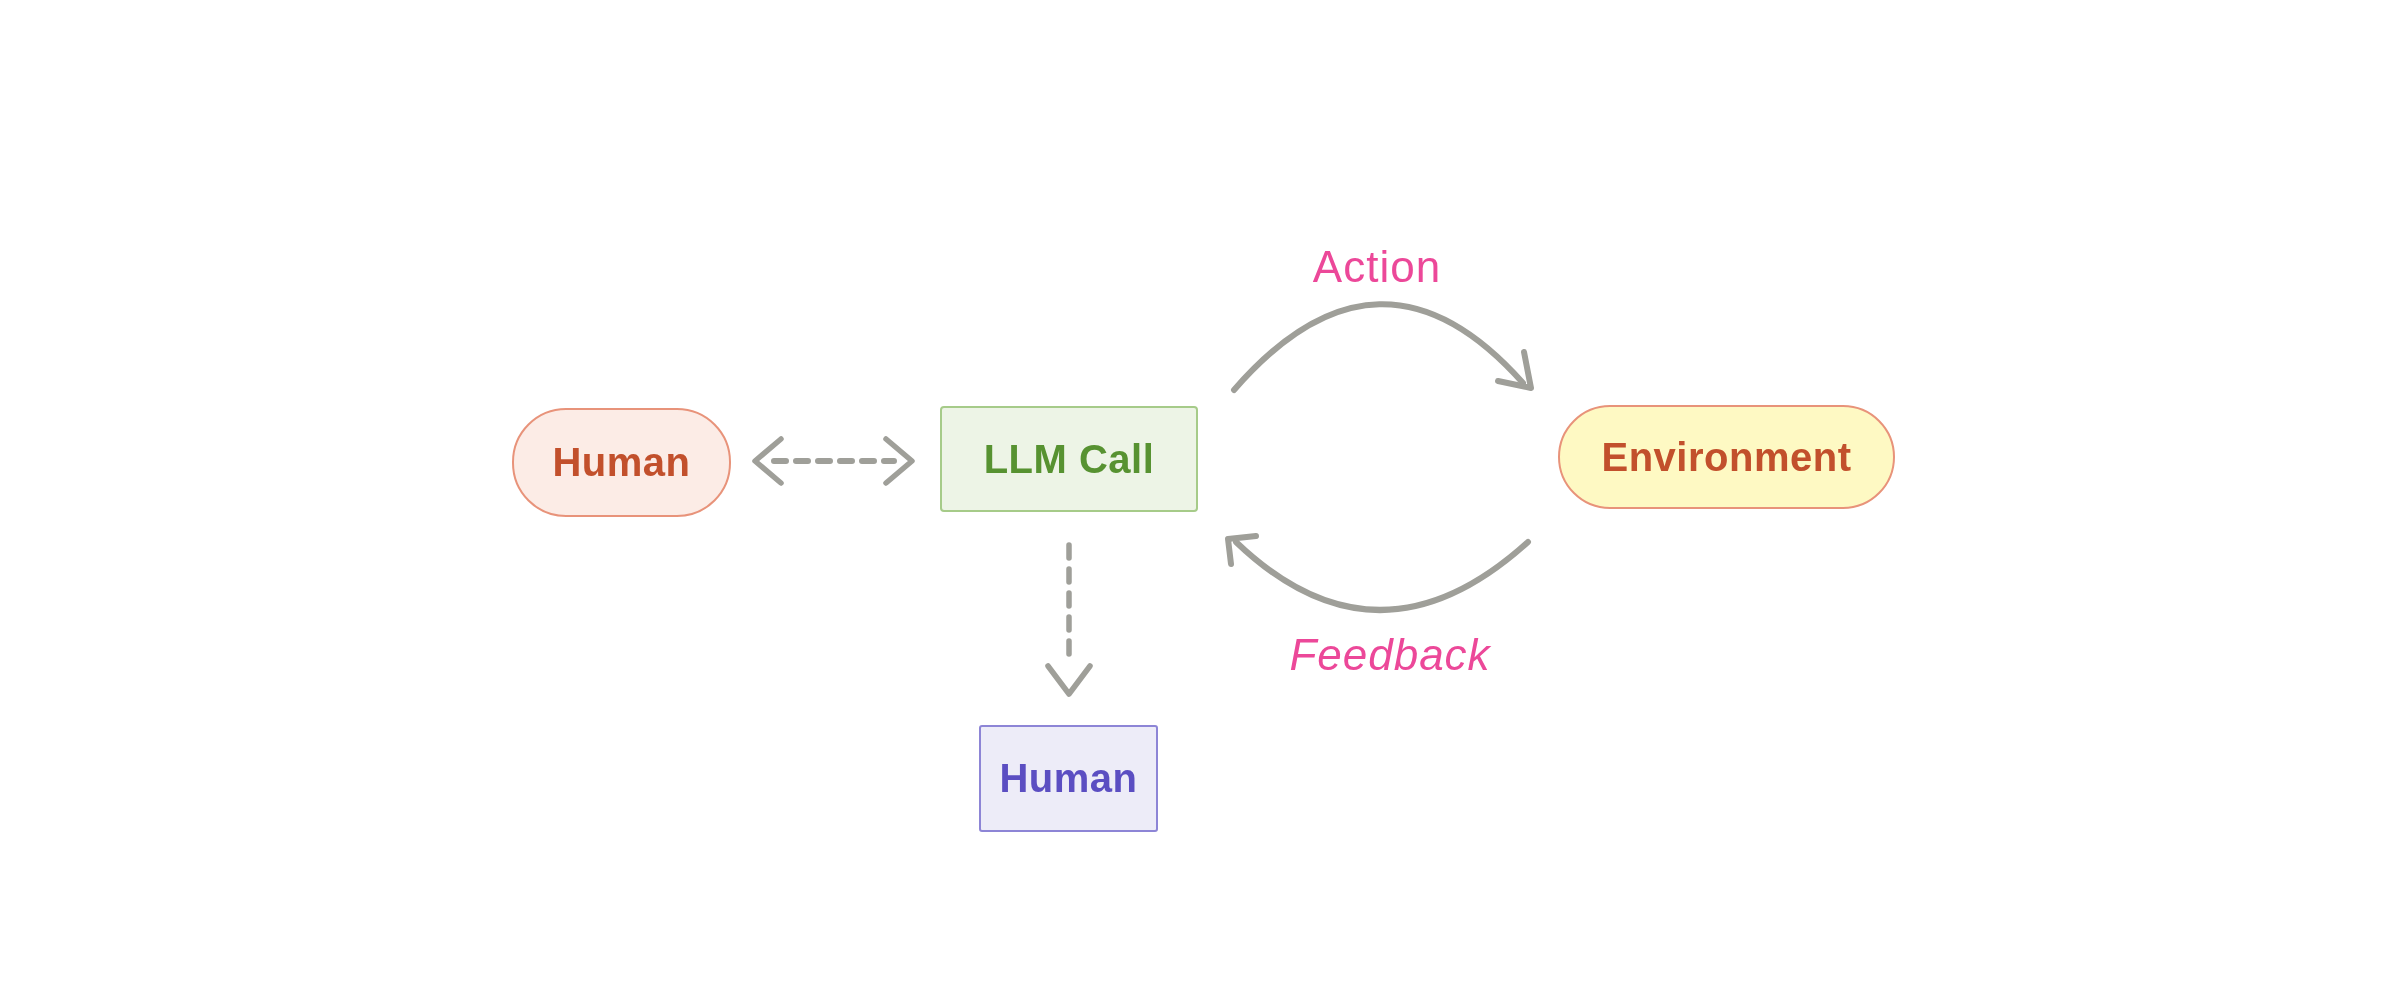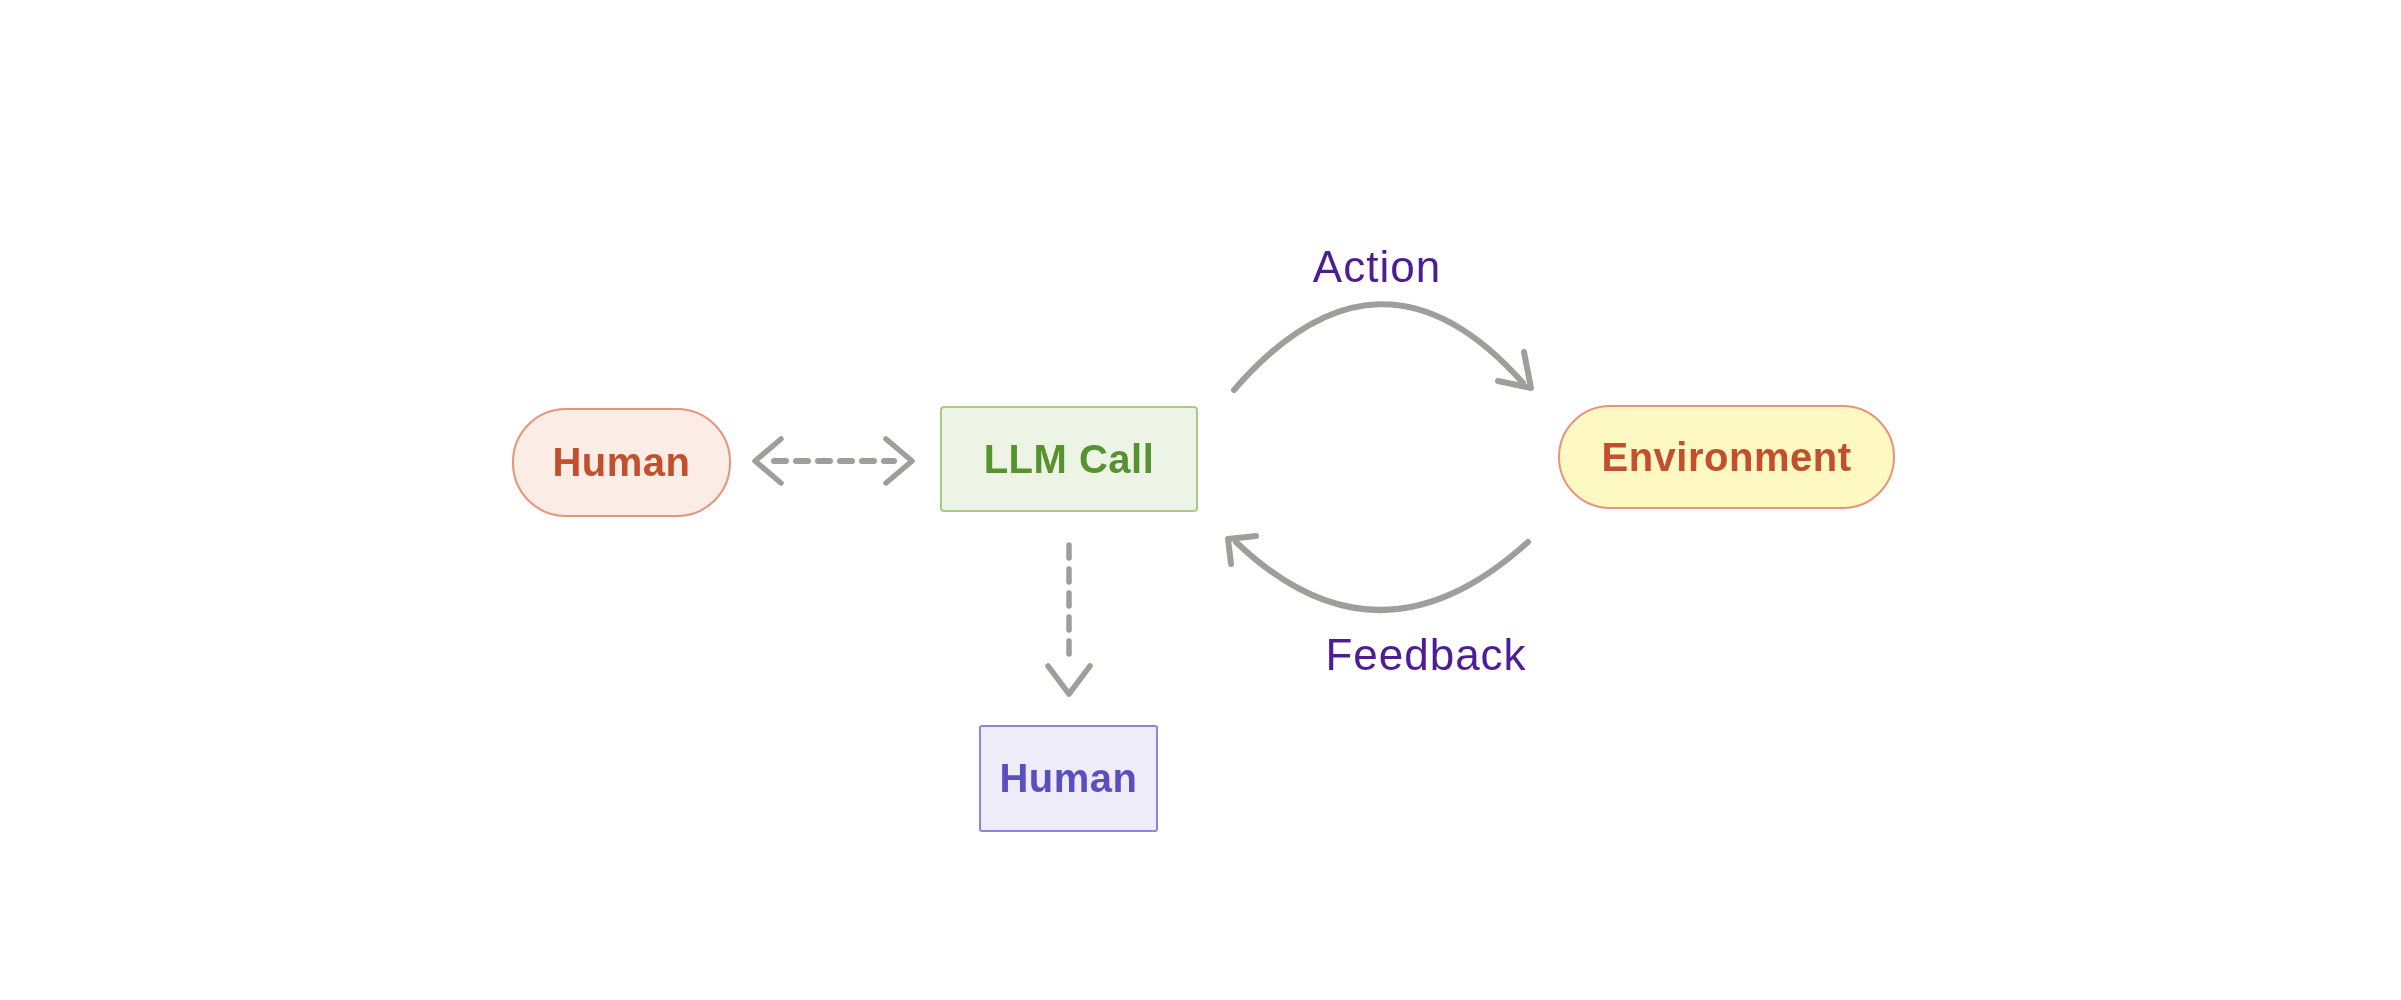--- a/index.html
+++ b/index.html
@@ -61,26 +61,26 @@
     background: #edecf8;
     border: 2px solid #8d85d6;
     border-radius: 3px;
     color: #5b4ec2;
   }
   .edge-label {
     position: absolute;
     transform: translateX(-50%);
     font-size: 44px;
     font-weight: 400;
-    color: #4c1d95;
+    color: #ec4899;
     letter-spacing: 1px;
     white-space: nowrap;
   }
   .edge-label-action   { left: 1377px; top: 242px; }
-  .edge-label-feedback { left: 1426px; top: 630px; }
+  .edge-label-feedback { left: 1390px; top: 630px; font-style: italic; }
 </style>
 </head>
 <body>
 
 <div class="canvas">
 
   <svg class="arrows-layer" viewBox="0 0 2401 1000" fill="none" stroke="#9f9f99" stroke-linecap="round" stroke-linejoin="round">
 
     <g>
       <path d="M 774 461 H 894" stroke-width="6" stroke-dasharray="12 10"></path>

